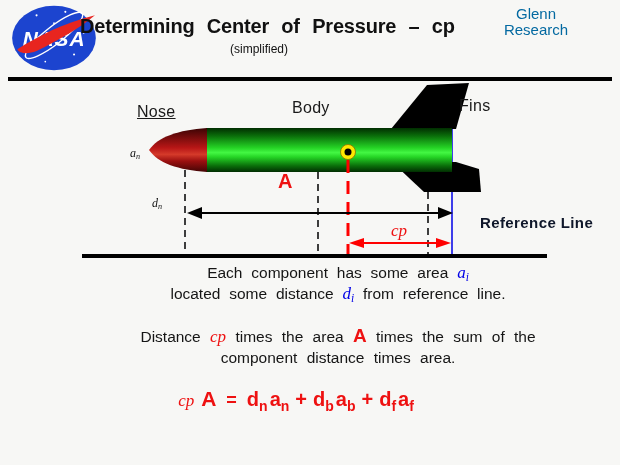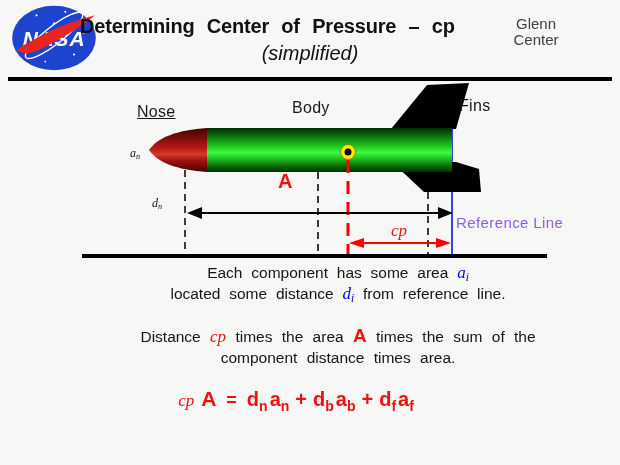--- a/index.html
+++ b/index.html
@@ -13,41 +13,41 @@
   }
   .abs{position:absolute;line-height:1;}
   
   #logo{left:10px;top:4px;width:88px;height:68px;}
   #title{
     left:80px;top:16px;width:360px;text-align:center;
     font-size:20px;font-weight:bold;
     word-spacing:7px;letter-spacing:-0.2px;white-space:nowrap;
   }
   #subtitle{
-    left:230px;top:43px;width:160px;text-align:center;
-    font-size:20px;font-style:italic;
+    left:230px;top:43px;width:160px;text-align:left;
+    font-size:12px;
   }
   #org{
-    left:490px;top:16px;width:92px;text-align:center;
-    font-size:15px;line-height:16px;font-weight:normal;color:#404040;
+    left:490px;top:6px;width:92px;text-align:center;
+    font-size:15px;line-height:16px;font-weight:normal;color:#0369a1;
   }
   #hdr-rule{left:8px;top:77px;width:604px;height:4px;background:#000;}
   
   #diagram-svg{left:0;top:80px;}
   .diag-label{font-size:16px;color:#1a1a1a;letter-spacing:0.3px;white-space:nowrap;}
   .math{font-family:"Liberation Serif", serif;font-style:italic;}
   .msub{font-size:0.68em;position:relative;top:0.30em;}
   #lbl-nose{left:137px;top:104px;text-decoration:underline;}
   #lbl-body{left:292px;top:100px;}
   #lbl-fins{left:459px;top:98px;}
   #lbl-an{left:130px;top:147px;font-size:12px;}
   #lbl-A{left:278px;top:171px;font-size:20px;font-weight:bold;color:#ee1111;font-style:normal;}
   #lbl-dn{left:152px;top:197px;font-size:12px;}
   #lbl-cp{left:391px;top:222px;font-size:17px;color:#ee1111;}
-  #lbl-ref{left:456px;top:215px;font-size:15px;color:#8b5cf6;letter-spacing:0.4px;white-space:nowrap;}
+  #lbl-ref{left:480px;top:215px;font-size:15px;color:#0f172a;letter-spacing:0.4px;white-space:nowrap;font-weight:bold;}
   
   .sentence{left:0;width:620px;text-align:center;font-size:15.5px;word-spacing:4.5px;color:#151515;white-space:nowrap;padding-left:28px;}
   #s1{top:264px;}
   #s2{top:285px;}
   #p1{top:326px;word-spacing:5px;}
   #p2{top:350px;word-spacing:5px;}
   .bluevar{color:#0000e6;font-family:"Liberation Serif", serif;font-style:italic;font-size:17px;word-spacing:0;}
   .redvar{color:#ee1111;font-family:"Liberation Serif", serif;font-style:italic;font-size:17px;word-spacing:0;}
   .redA{color:#ee1111;font-weight:bold;font-size:19px;word-spacing:0;}
   
@@ -80,21 +80,21 @@
   <ellipse cx="50" cy="36" rx="41" ry="10" fill="none" stroke="#ffffff" stroke-width="1.6" transform="rotate(-38 50 36)"></ellipse>
   <text x="50" y="48" text-anchor="middle" font-family="Liberation Sans, sans-serif" font-size="24" font-weight="bold" font-style="italic" letter-spacing="1" fill="#ffffff">NASA</text>
   <path d="M 8 52 C 30 38 60 22 97 13 C 82 26 55 42 30 54 C 20 58 10 57 8 52 Z" fill="#e8251f"></path>
 </svg>
 
 <div id="title" class="abs">Determining Center of Pressure – cp</div>
 <div id="subtitle" class="abs">(simplified)</div>
 
 <div id="org" class="abs">
   <div>Glenn</div>
-  <div>Center</div>
+  <div>Research</div>
 </div>
 
 <div id="hdr-rule" class="abs"></div>
 
 <svg id="diagram-svg" class="abs" width="620" height="180" viewBox="0 0 620 180">
   <defs>
     <linearGradient id="gGreen" x1="0" y1="0" x2="0" y2="1">
       <stop offset="0" stop-color="#012e01"></stop>
       <stop offset="0.18" stop-color="#0a6e0a"></stop>
       <stop offset="0.45" stop-color="#25d425"></stop>

